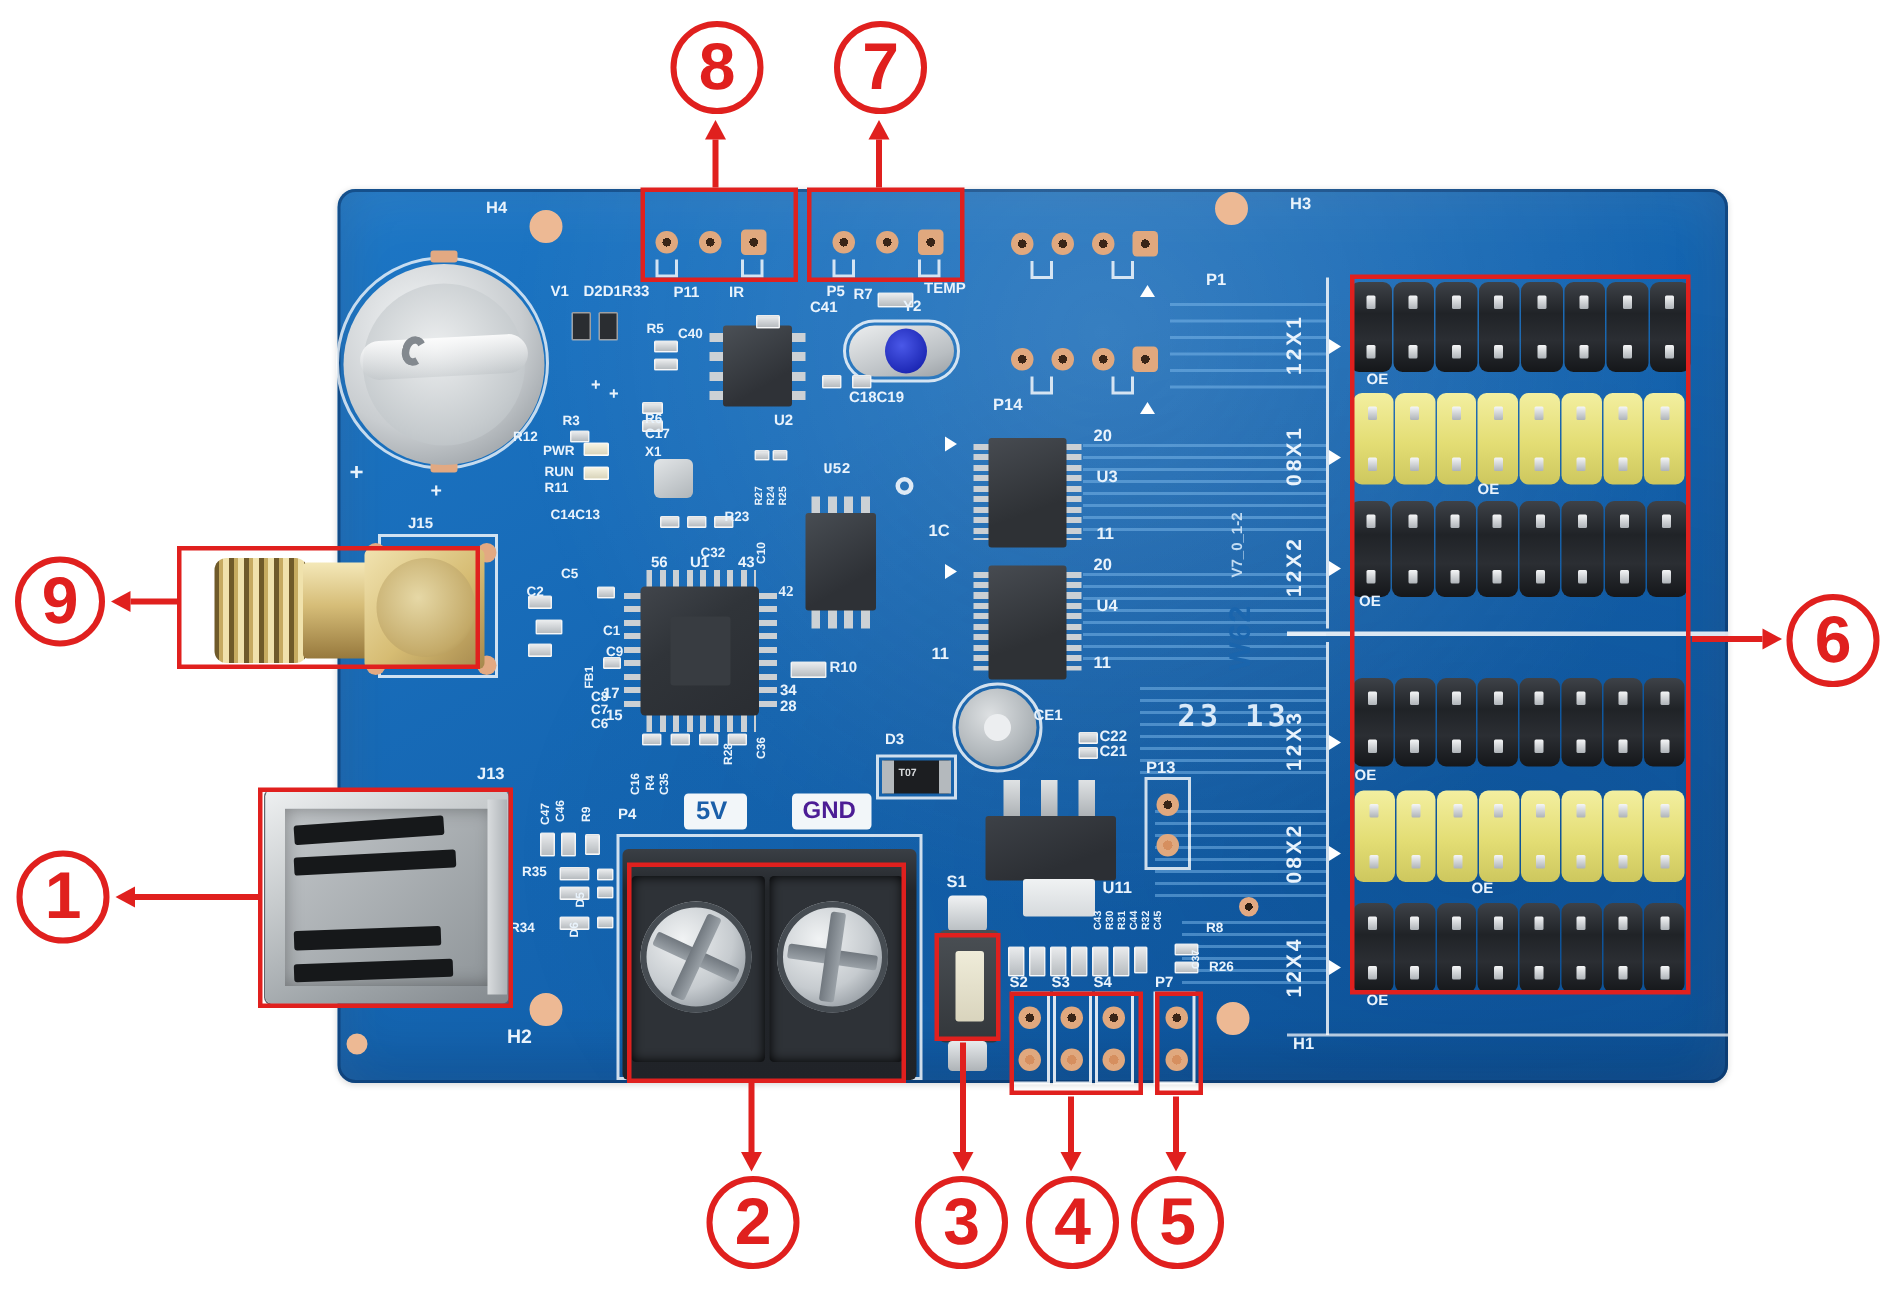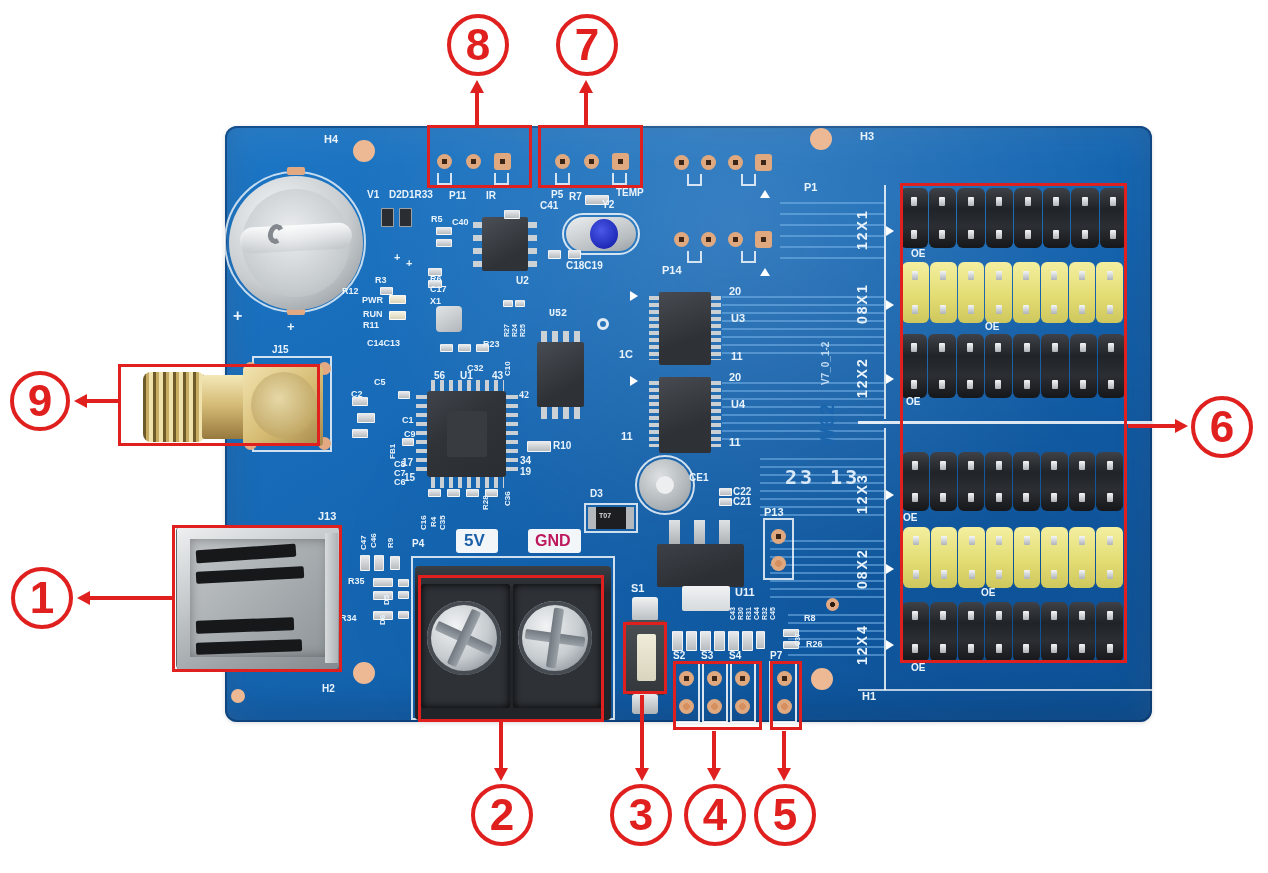--- a/index.html
+++ b/index.html
@@ -403,21 +403,21 @@
       <div style="position: absolute; left: 1068.5px; top: 602px; width: 26.75px; height: 60px; border-radius: 6px; background: linear-gradient(rgb(62, 66, 72), rgb(32, 35, 39) 35%, rgb(43, 46, 51) 65%, rgb(21, 23, 26));"></div>
       <div style="position: absolute; left: 1078.88px; top: 611px; width: 6px; height: 9px; border-radius: 1px; background: linear-gradient(rgb(245, 246, 247), rgb(174, 179, 184));"></div>
       <div style="position: absolute; left: 1078.88px; top: 644px; width: 6px; height: 9px; border-radius: 1px; background: linear-gradient(rgb(245, 246, 247), rgb(174, 179, 184));"></div>
       <div style="position: absolute; left: 1096.25px; top: 602px; width: 26.75px; height: 60px; border-radius: 6px; background: linear-gradient(rgb(62, 66, 72), rgb(32, 35, 39) 35%, rgb(43, 46, 51) 65%, rgb(21, 23, 26));"></div>
       <div style="position: absolute; left: 1106.62px; top: 611px; width: 6px; height: 9px; border-radius: 1px; background: linear-gradient(rgb(245, 246, 247), rgb(174, 179, 184));"></div>
       <div style="position: absolute; left: 1106.62px; top: 644px; width: 6px; height: 9px; border-radius: 1px; background: linear-gradient(rgb(245, 246, 247), rgb(174, 179, 184));"></div>
     </div>
   <div class="layer" id="labels-layer">
       <div class="sl" style="position: absolute; left: 324px; top: 134px; font-size: 11px; color: rgb(233, 243, 252); letter-spacing: 0px;">H4</div>
       <div class="sl" style="position: absolute; left: 860px; top: 131px; font-size: 11px; color: rgb(233, 243, 252); letter-spacing: 0px;">H3</div>
-      <div class="sl" style="position: absolute; left: 322px; top: 684px; font-size: 10px; color: rgb(233, 243, 252); letter-spacing: 0px;">H2</div>
+      <div class="sl" style="position: absolute; left: 338px; top: 684px; font-size: 13px; color: rgb(233, 243, 252); letter-spacing: 0px;">H2</div>
       <div class="sl" style="position: absolute; left: 862px; top: 691px; font-size: 11px; color: rgb(233, 243, 252); letter-spacing: 0px;">H1</div>
       <div class="sl" style="position: absolute; left: 367px; top: 190px; font-size: 10px; color: rgb(233, 243, 252); letter-spacing: 0px;">V1</div>
       <div class="sl" style="position: absolute; left: 389px; top: 190px; font-size: 10px; color: rgb(233, 243, 252); letter-spacing: 0px;">D2D1R33</div>
       <div class="sl" style="position: absolute; left: 449px; top: 191px; font-size: 10px; color: rgb(233, 243, 252); letter-spacing: 0px;">P11</div>
       <div class="sl" style="position: absolute; left: 486px; top: 191px; font-size: 10px; color: rgb(233, 243, 252); letter-spacing: 0px;">IR</div>
       <div class="sl" style="position: absolute; left: 431px; top: 215px; font-size: 9px; color: rgb(233, 243, 252); letter-spacing: 0px;">R5</div>
       <div class="sl" style="position: absolute; left: 452px; top: 218px; font-size: 9px; color: rgb(233, 243, 252); letter-spacing: 0px;">C40</div>
       <div class="sl" style="position: absolute; left: 520px; top: 201px; font-size: 10px; color: rgb(233, 243, 252); letter-spacing: 0px; padding-left: 20px;">C41</div>
       <div class="sl" style="position: absolute; left: 551px; top: 190px; font-size: 10px; color: rgb(233, 243, 252); letter-spacing: 0px;">P5</div>
       <div class="sl" style="position: absolute; left: 569px; top: 192px; font-size: 10px; color: rgb(233, 243, 252); letter-spacing: 0px;">R7</div>
@@ -445,21 +445,21 @@
       <div class="sl" style="position: absolute; left: 404px; top: 430px; font-size: 9px; color: rgb(233, 243, 252); letter-spacing: 0px;">C9</div>
       <div class="sl" style="position: absolute; left: 389px; top: 459px; font-size: 8px; color: rgb(233, 243, 252); letter-spacing: 0px; transform: rotate(-90deg); transform-origin: 0px 0px;">FB1</div>
       <div class="sl" style="position: absolute; left: 394px; top: 460px; font-size: 9px; color: rgb(233, 243, 252); letter-spacing: 0px;">C8</div>
       <div class="sl" style="position: absolute; left: 394px; top: 469px; font-size: 9px; color: rgb(233, 243, 252); letter-spacing: 0px;">C7</div>
       <div class="sl" style="position: absolute; left: 394px; top: 478px; font-size: 9px; color: rgb(233, 243, 252); letter-spacing: 0px;">C6</div>
       <div class="sl" style="position: absolute; left: 434px; top: 371px; font-size: 10px; color: rgb(233, 243, 252); letter-spacing: 0px;">56</div>
       <div class="sl" style="position: absolute; left: 460px; top: 371px; font-size: 10px; color: rgb(233, 243, 252); letter-spacing: 0px;">U1</div>
       <div class="sl" style="position: absolute; left: 492px; top: 371px; font-size: 10px; color: rgb(233, 243, 252); letter-spacing: 0px;">43</div>
       <div class="sl" style="position: absolute; left: 519px; top: 390px; font-size: 10px; color: rgb(233, 243, 252); letter-spacing: 0px; font-family: Liberation Serif, serif;">42</div>
       <div class="sl" style="position: absolute; left: 520px; top: 456px; font-size: 10px; color: rgb(233, 243, 252); letter-spacing: 0px;">34</div>
-      <div class="sl" style="position: absolute; left: 520px; top: 467px; font-size: 10px; color: rgb(233, 243, 252); letter-spacing: 0px;">19</div>
+      <div class="sl" style="position: absolute; left: 520px; top: 467px; font-size: 10px; color: rgb(233, 243, 252); letter-spacing: 0px;">28</div>
       <div class="sl" style="position: absolute; left: 402px; top: 458px; font-size: 10px; color: rgb(233, 243, 252); letter-spacing: 0px;">17</div>
       <div class="sl" style="position: absolute; left: 404px; top: 473px; font-size: 10px; color: rgb(233, 243, 252); letter-spacing: 0px;">15</div>
       <div class="sl" style="position: absolute; left: 553px; top: 441px; font-size: 10px; color: rgb(233, 243, 252); letter-spacing: 0px;">R10</div>
       <div class="sl" style="position: absolute; left: 482px; top: 510px; font-size: 8px; color: rgb(233, 243, 252); letter-spacing: 0px; transform: rotate(-90deg); transform-origin: 0px 0px;">R28</div>
       <div class="sl" style="position: absolute; left: 504px; top: 506px; font-size: 8px; color: rgb(233, 243, 252); letter-spacing: 0px; transform: rotate(-90deg); transform-origin: 0px 0px;">C36</div>
       <div class="sl" style="position: absolute; left: 420px; top: 530px; font-size: 8px; color: rgb(233, 243, 252); letter-spacing: 0px; transform: rotate(-90deg); transform-origin: 0px 0px;">C16</div>
       <div class="sl" style="position: absolute; left: 430px; top: 527px; font-size: 8px; color: rgb(233, 243, 252); letter-spacing: 0px; transform: rotate(-90deg); transform-origin: 0px 0px;">R4</div>
       <div class="sl" style="position: absolute; left: 439px; top: 530px; font-size: 8px; color: rgb(233, 243, 252); letter-spacing: 0px; transform: rotate(-90deg); transform-origin: 0px 0px;">C35</div>
       <div class="sl" style="position: absolute; left: 503px; top: 337px; font-size: 7px; color: rgb(233, 243, 252); letter-spacing: 0px; transform: rotate(-90deg); transform-origin: 0px 0px;">R27</div>
       <div class="sl" style="position: absolute; left: 511px; top: 337px; font-size: 7px; color: rgb(233, 243, 252); letter-spacing: 0px; transform: rotate(-90deg); transform-origin: 0px 0px;">R24</div>
@@ -479,21 +479,21 @@
       <div class="sl" style="position: absolute; left: 689px; top: 473px; font-size: 10px; color: rgb(233, 243, 252); letter-spacing: 0px;">CE1</div>
       <div class="sl" style="position: absolute; left: 733px; top: 487px; font-size: 10px; color: rgb(233, 243, 252); letter-spacing: 0px;">C22</div>
       <div class="sl" style="position: absolute; left: 733px; top: 497px; font-size: 10px; color: rgb(233, 243, 252); letter-spacing: 0px;">C21</div>
       <div class="sl" style="position: absolute; left: 764px; top: 507px; font-size: 11px; color: rgb(233, 243, 252); letter-spacing: 0px;">P13</div>
       <div class="sl" style="position: absolute; left: 590px; top: 489px; font-size: 10px; color: rgb(233, 243, 252); letter-spacing: 0px;">D3</div>
       <div class="sl" style="position: absolute; left: 599px; top: 512px; font-size: 7px; color: rgb(214, 217, 219); letter-spacing: 0px;">T07</div>
       <div class="sl" style="position: absolute; left: 735px; top: 587px; font-size: 11px; color: rgb(233, 243, 252); letter-spacing: 0px;">U11</div>
       <div class="sl" style="position: absolute; left: 631px; top: 583px; font-size: 11px; color: rgb(233, 243, 252); letter-spacing: 0px;">S1</div>
       <div class="sl" style="position: absolute; left: 412px; top: 539px; font-size: 10px; color: rgb(233, 243, 252); letter-spacing: 0px;">P4</div>
       <div class="sl" style="position: absolute; left: 464px; top: 532px; font-size: 17px; color: rgb(27, 95, 169); letter-spacing: 0px;">5V</div>
-      <div class="sl" style="position: absolute; left: 535px; top: 533px; font-size: 16px; color: #be185d; letter-spacing: 0px;">GND</div>
+      <div class="sl" style="position: absolute; left: 535px; top: 533px; font-size: 16px; color: #4c1d95; letter-spacing: 0px;">GND</div>
       <div class="sl" style="position: absolute; left: 318px; top: 511px; font-size: 11px; color: rgb(233, 243, 252); letter-spacing: 0px;">J13</div>
       <div class="sl" style="position: absolute; left: 360px; top: 550px; font-size: 8px; color: rgb(233, 243, 252); letter-spacing: 0px; transform: rotate(-90deg); transform-origin: 0px 0px;">C47</div>
       <div class="sl" style="position: absolute; left: 370px; top: 548px; font-size: 8px; color: rgb(233, 243, 252); letter-spacing: 0px; transform: rotate(-90deg); transform-origin: 0px 0px;">C46</div>
       <div class="sl" style="position: absolute; left: 387px; top: 548px; font-size: 8px; color: rgb(233, 243, 252); letter-spacing: 0px; transform: rotate(-90deg); transform-origin: 0px 0px;">R9</div>
       <div class="sl" style="position: absolute; left: 348px; top: 577px; font-size: 9px; color: rgb(233, 243, 252); letter-spacing: 0px;">R35</div>
       <div class="sl" style="position: absolute; left: 383px; top: 605px; font-size: 8px; color: rgb(233, 243, 252); letter-spacing: 0px; transform: rotate(-90deg); transform-origin: 0px 0px;">D5</div>
       <div class="sl" style="position: absolute; left: 379px; top: 625px; font-size: 8px; color: rgb(233, 243, 252); letter-spacing: 0px; transform: rotate(-90deg); transform-origin: 0px 0px;">D6</div>
       <div class="sl" style="position: absolute; left: 340px; top: 614px; font-size: 9px; color: rgb(233, 243, 252); letter-spacing: 0px;">R34</div>
       <div class="sl" style="position: absolute; left: 272px; top: 345px; font-size: 10px; color: rgb(233, 243, 252); letter-spacing: 0px;">J15</div>
       <div class="sl" style="position: absolute; left: 673px; top: 651px; font-size: 10px; color: rgb(233, 243, 252); letter-spacing: 0px;">S2</div>

